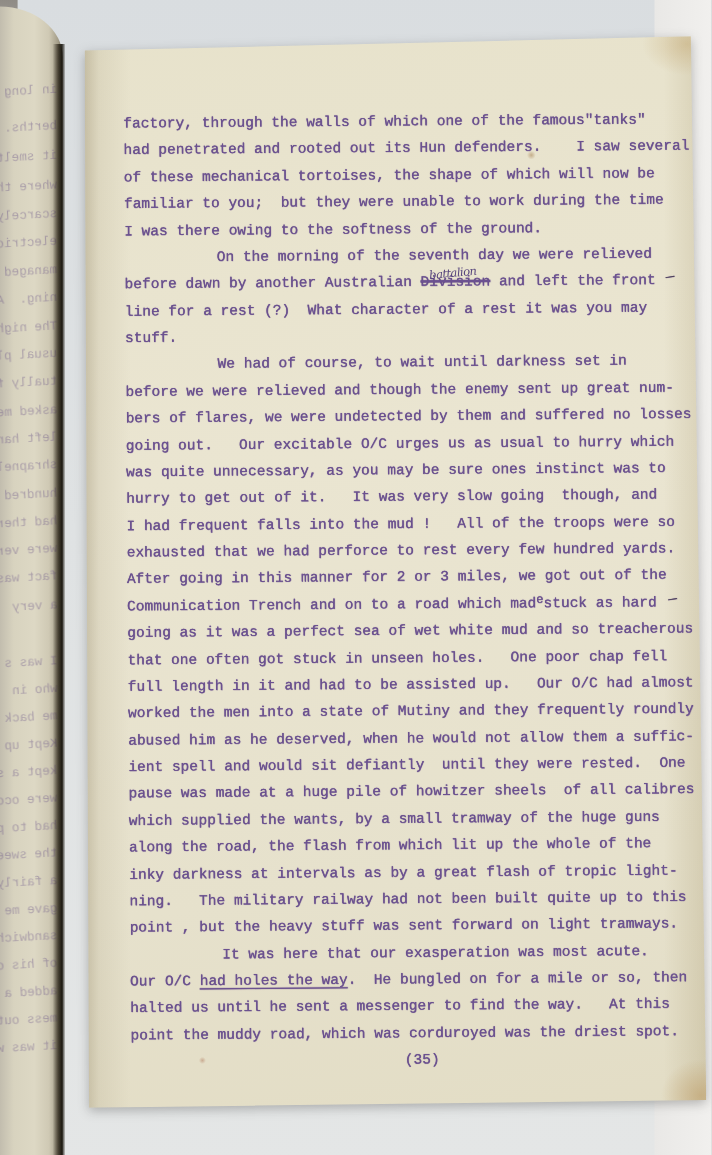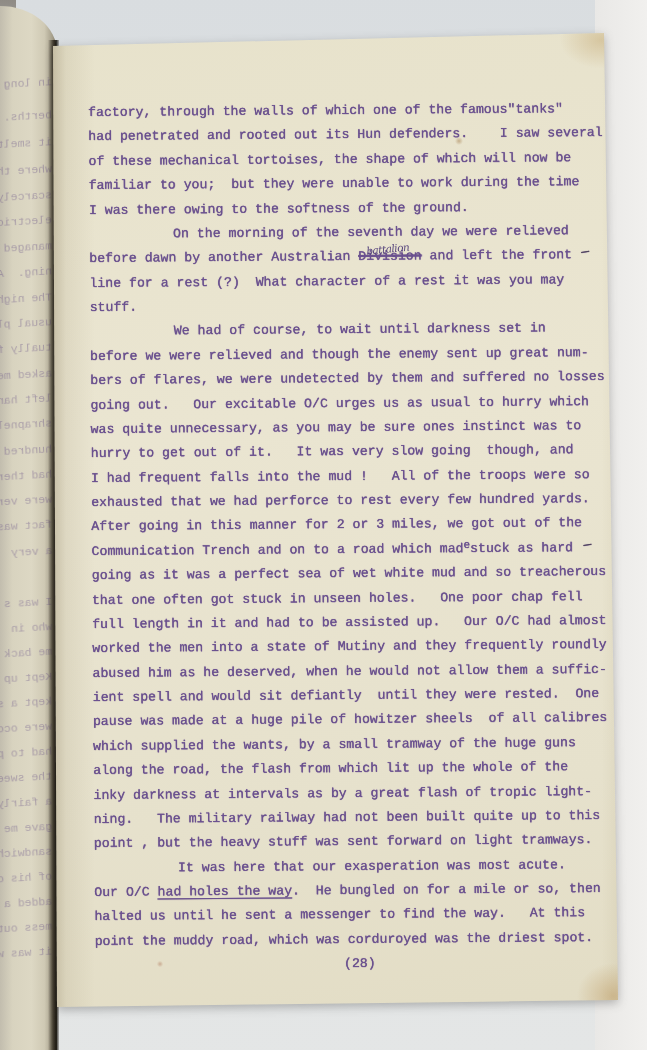--- a/index.html
+++ b/index.html
@@ -36,20 +36,21 @@
     position:absolute;inset:0;
     clip-path:polygon(53px 46px,604px 33px,618px 1000px,57px 1007px);
     background:
       radial-gradient(55px 38px at 601px 40px,rgba(193,163,106,0.45),rgba(193,163,106,0) 75%),
       radial-gradient(48px 44px at 613px 996px,rgba(186,150,92,0.50),rgba(186,150,92,0) 75%),
       radial-gradient(5px 5px at 459px 141px,rgba(160,120,70,0.5),rgba(160,120,70,0) 80%),
       radial-gradient(4px 4px at 160px 964px,rgba(170,110,80,0.45),rgba(170,110,80,0) 80%),
       linear-gradient(to right,rgba(120,105,70,0.30) 53px,rgba(120,105,70,0.10) 66px,rgba(120,105,70,0) 95px),
       linear-gradient(to right,rgba(150,132,85,0) 93%,rgba(150,132,85,0.22) 99%),
       linear-gradient(173deg,#e7e2cb 0%,#eae5d1 40%,#e6e1cc 75%,#e2dcc4 100%);
+    margin-left: 24px;
   }
   
   .text-block{
     position:absolute;left:88px;top:101px;width:530px;
     transform:rotate(-0.45deg);transform-origin:0 0;
     font-size:13.2px;line-height:24.38px;
     color:#6b5190;
     text-shadow:0 0 0.7px rgba(92,66,128,0.85),0.3px 0.3px 0 rgba(109,83,144,0.45);
   }
   .line{position:relative;white-space:pre;height:24.38px;}
@@ -144,17 +145,17 @@
           <div class="line"><span>pause was made at a huge pile of howitzer sheels  of all calibres</span></div>
           <div class="line"><span>which supplied the wants, by a small tramway of the huge guns</span></div>
           <div class="line"><span>along the road, the flash from which lit up the whole of the</span></div>
           <div class="line"><span>inky darkness at intervals as by a great flash of tropic light-</span></div>
           <div class="line"><span>ning.   The military railway had not been built quite up to this</span></div>
           <div class="line"><span>point , but the heavy stuff was sent forward on light tramways.</span></div>
           <div class="line"><span class="indent"></span><span>It was here that our exasperation was most acute.</span></div>
           <div class="line"><span>Our O/C </span><span class="underline">had holes the way</span><span>.  He bungled on for a mile or so, then</span></div>
           <div class="line"><span>halted us until he sent a messenger to find the way.   At this</span></div>
           <div class="line"><span>point the muddy road, which was corduroyed was the driest spot.</span></div>
-          <div class="line center"><span>(28)</span></div>
+          <div class="line center"><span>(35)</span></div>
         </div>
     </div>
   </div>
 </div>
 
 </body></html>

